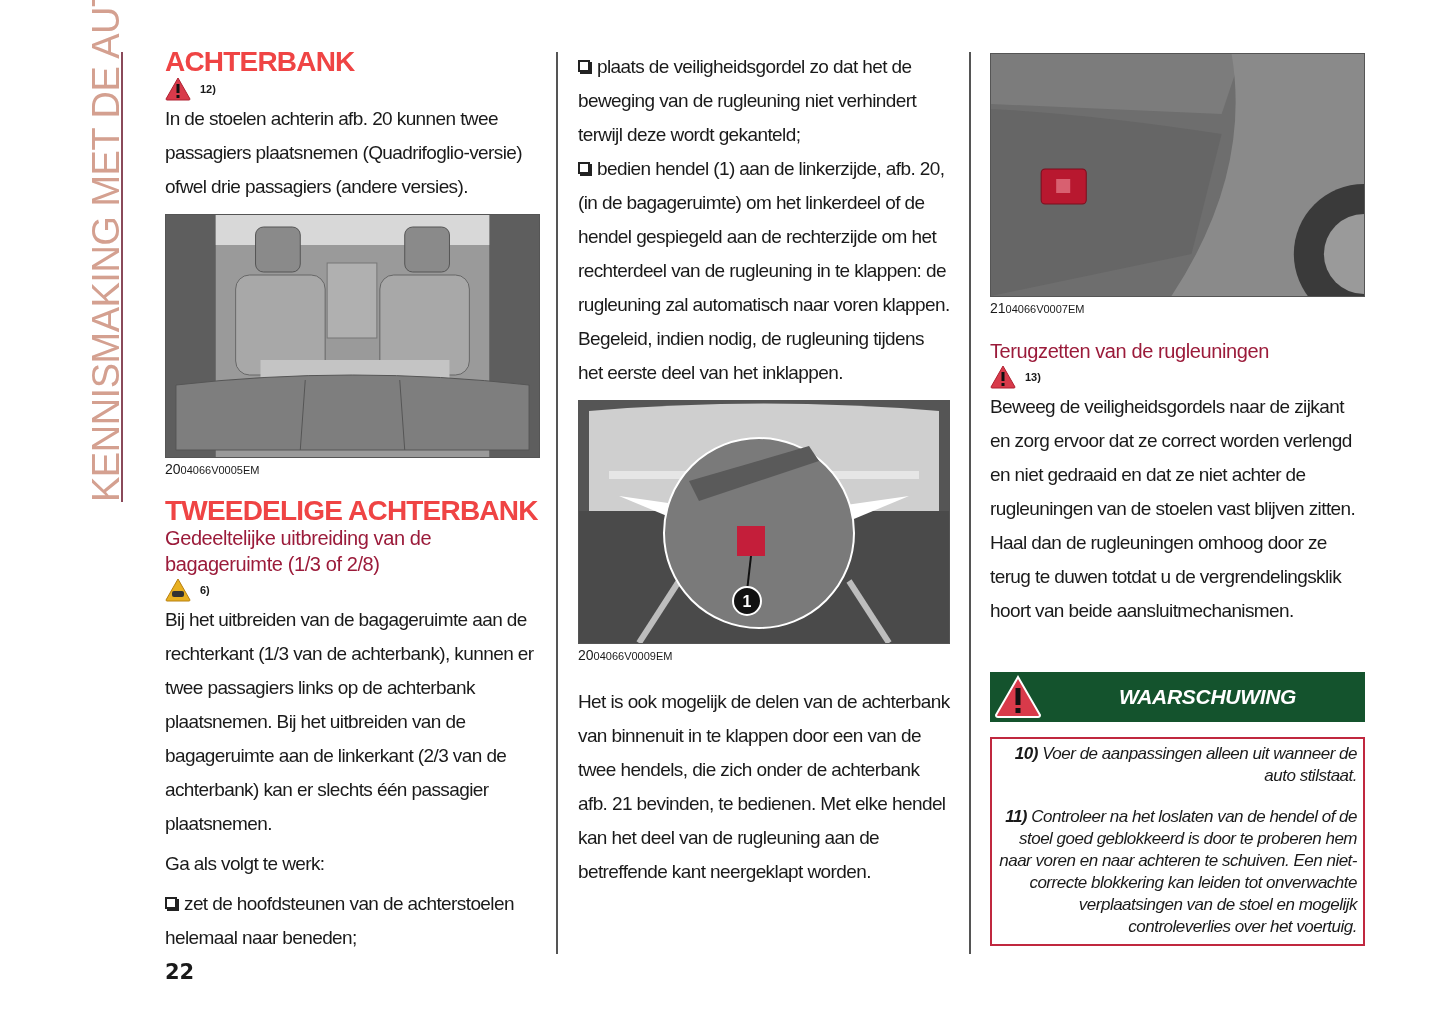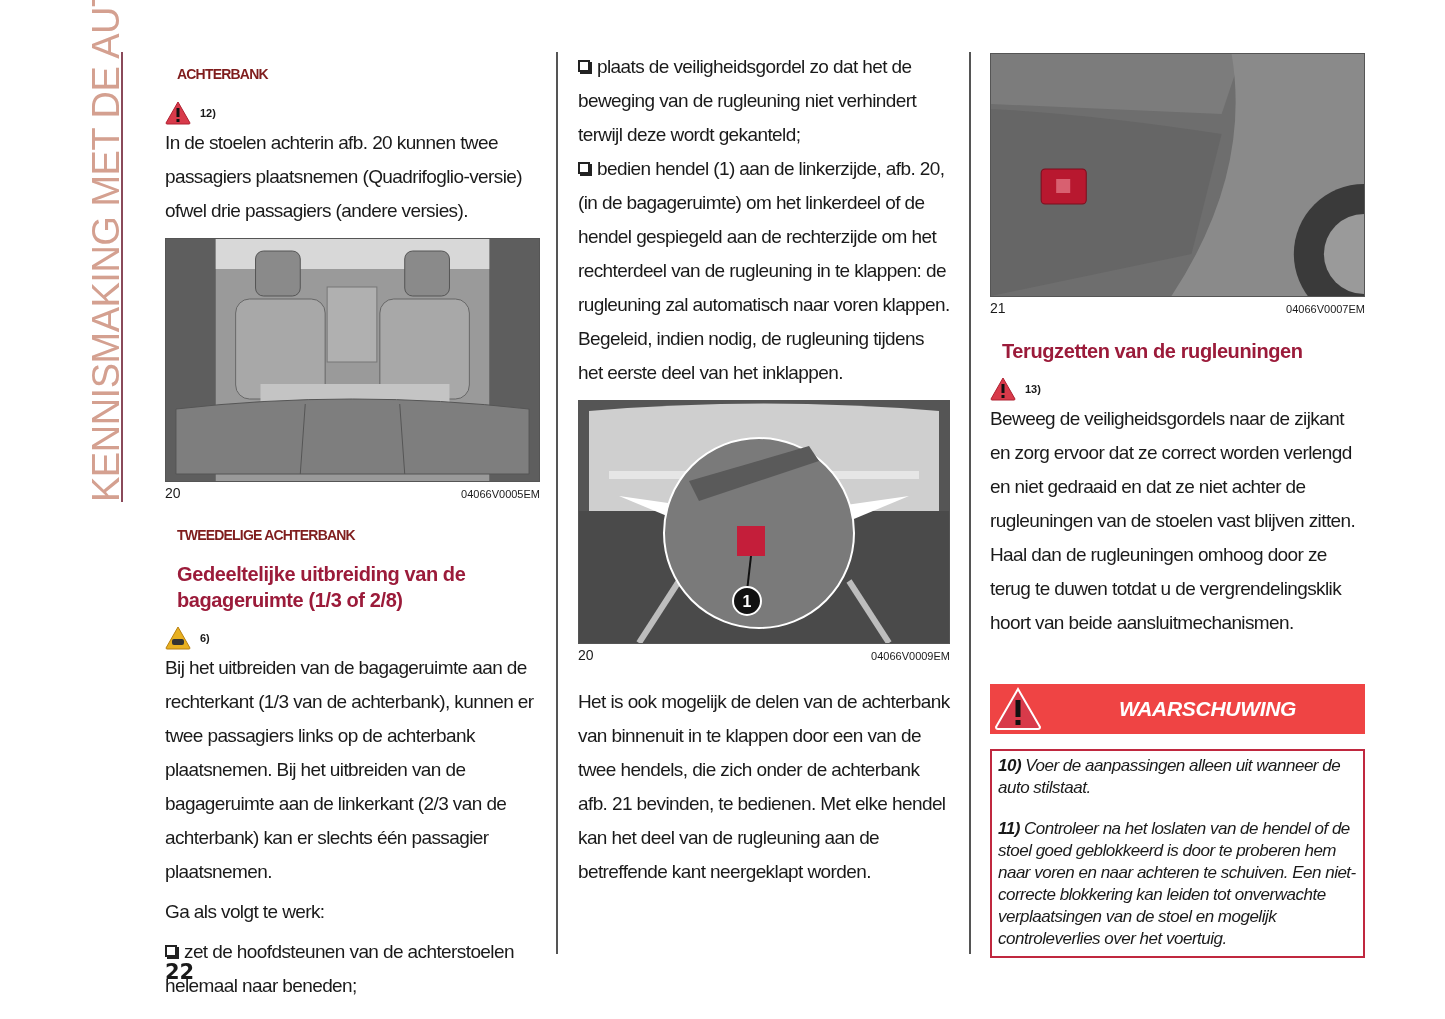--- a/index.html
+++ b/index.html
@@ -11,46 +11,46 @@
       font-family: "Liberation Sans", sans-serif; font-size: 38px; line-height: 40px;
       color: #d4a090; letter-spacing: -0.5px; white-space: nowrap; text-align: right; font-weight: 300; }
   .side-tab .rule { position: absolute; left: 35px; top: 0; width: 2px; height: 450px; background: #8a4a5a; }
 
   .col { position: absolute; top: 48px; }
   .col1 { left: 165px; width: 375px; }
   .col2 { left: 578px; width: 372px; }
   .col3 { left: 990px; width: 375px; }
   .vdiv { position: absolute; top: 52px; width: 2px; height: 902px; background: #555; }
 
-  .h-caps { font-family: "Liberation Sans", sans-serif; font-weight: 700; color: #7f1d1d;
-      font-size: 14px; letter-spacing: -0.8px; margin: 12px; line-height: 28px; }
-  .h-sub { font-family: "Liberation Sans", sans-serif; font-weight: 700; color: #9b1b3a;
-      font-size: 20px; letter-spacing: -0.4px; margin: 12px; line-height: 26px; }
+  .h-caps { font-family: "Liberation Sans", sans-serif; font-weight: 700; color: #ef4444;
+      font-size: 28px; letter-spacing: -0.8px; margin: 0; line-height: 28px; }
+  .h-sub { font-family: "Liberation Sans", sans-serif; font-weight: 400; color: #9b1b3a;
+      font-size: 20px; letter-spacing: -0.4px; margin: 0; line-height: 26px; }
   .p { font-size: 19px; line-height: 34px; margin: 0; letter-spacing: -0.6px; font-family: "Liberation Sans", sans-serif; }
   .p + .p { margin-top: 6px; }
   .bullet-box { display: inline-block; width: 12px; height: 12px; border: 2px solid #222; margin-right: 7px;
       box-shadow: 2px 2px 0 #222; vertical-align: 1px; box-sizing: border-box; }
 
   .warn-ref { display: flex; align-items: center; gap: 9px; height: 26px; }
   .warn-ref .ref { font-family: "Liberation Sans", sans-serif; font-weight: 700; font-size: 11px; }
 
   .figure { position: relative; background: #777; border: 1px solid #555; overflow: hidden; }
-  .fig-caption { display: flex; justify-content: space-between; align-items: baseline;
+  .fig-caption { display: flex; align-items: baseline;
       margin-top: 3px; font-family: "Liberation Sans", sans-serif; }
   .fig-caption .num { font-size: 14px; }
   .fig-caption .code { font-size: 11px; font-weight: 400; }
 
-  .warning-header { position: relative; background: #ef4444; height: 50px; margin-top: 0; }
+  .warning-header { position: relative; background: #14532d; height: 50px; margin-top: 0; }
   .warning-header .title { position: absolute; left: 0; right: 0; top: 0; line-height: 50px; text-align: center;
       padding-left: 60px; font-family: "Liberation Sans", sans-serif; font-style: italic; font-weight: 700;
       color: #ffffff; font-size: 21px; letter-spacing: -0.3px; }
   .warning-header .icon { position: absolute; left: 4px; top: 3px; }
   .warning-box { border: 2px solid #c0283f; margin-top: 15px; padding: 4px 6px 6px 6px; }
   .warning-box .item { font-family: "Liberation Sans", sans-serif; font-style: italic; font-size: 17px;
-      line-height: 22px; letter-spacing: -0.5px; margin: 0; }
+      line-height: 22px; letter-spacing: -0.5px; margin: 0; text-align: right; }
   .warning-box .item + .item { margin-top: 19px; }
   .warning-box .n { font-weight: 700; }
 
   .page-num { position: absolute; left: 165px; top: 960px; font-family: "DejaVu Sans", sans-serif;
       font-weight: 700; font-size: 21px; }
 </style>
 </head>
 <body>
 
 <div class="side-tab">

